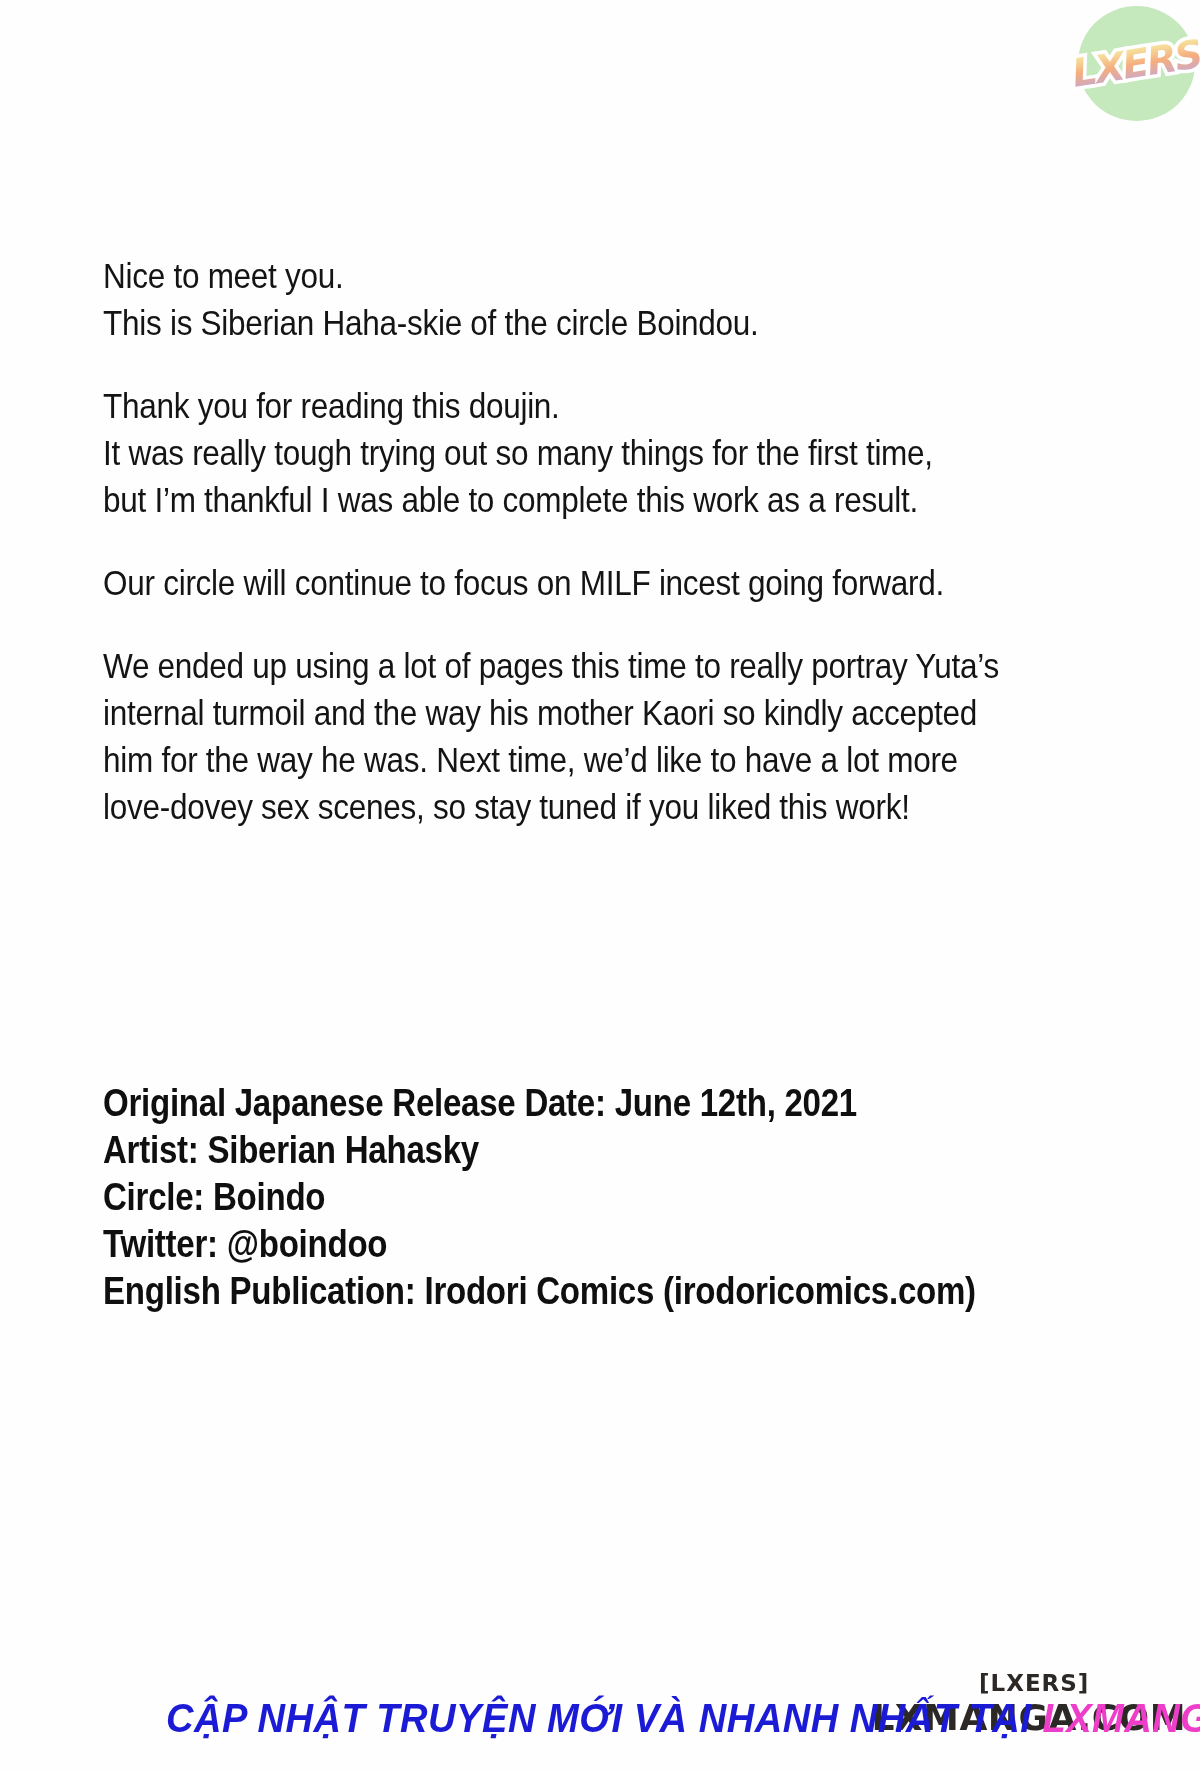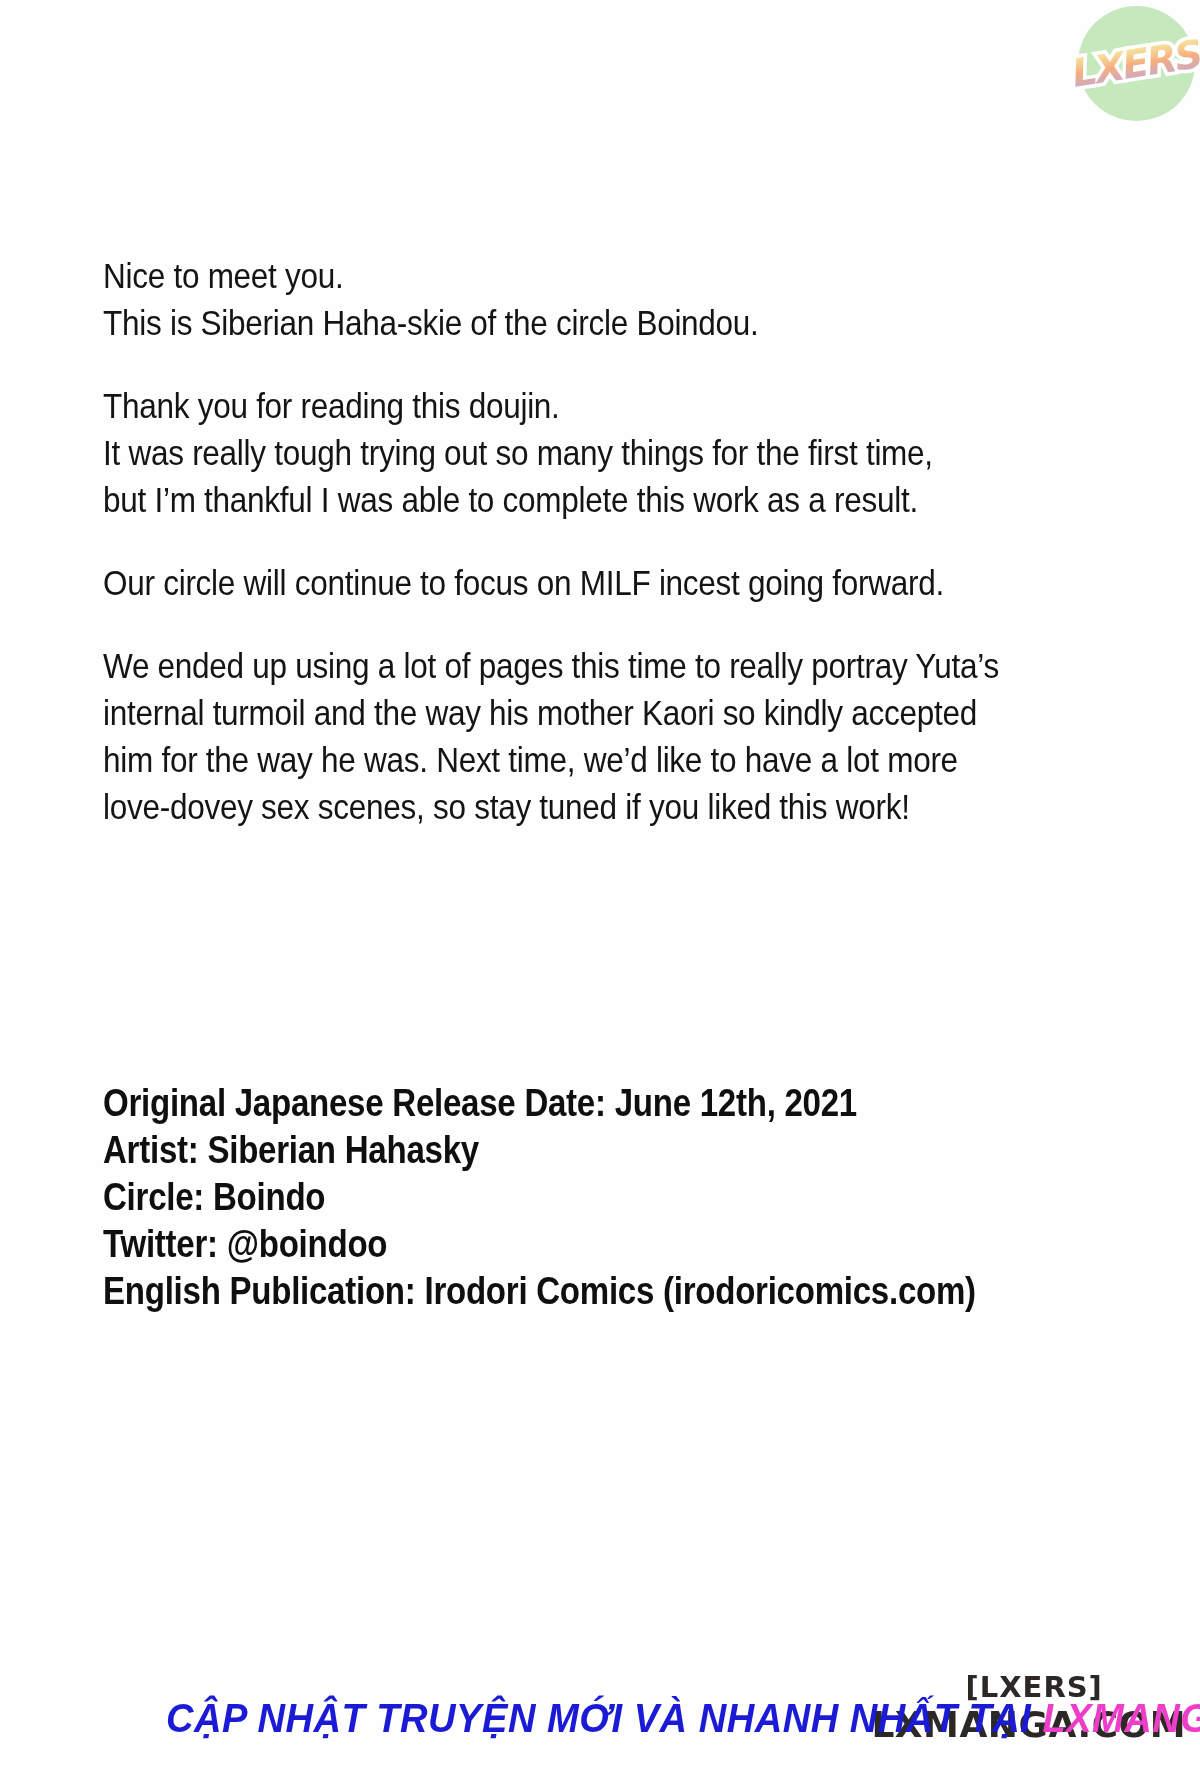--- a/index.html
+++ b/index.html
@@ -58,21 +58,21 @@
     transform:scaleX(0.93);transform-origin:0 0;
   }
   .wm-blue{color:#1b1bd6;}
   .wm-pink{color:#ee3ec9;}
 
   .footer-brand{
     position:absolute;right:14px;top:1670px;z-index:2;
     display:flex;flex-direction:column;align-items:center;
     color:#2c2826;font-family:"DejaVu Sans", sans-serif;font-weight:bold;
   }
-  .brand-tag{font-size:29px;letter-spacing:1px;line-height:1.2;margin-left:11px;}
+  .brand-tag{font-size:23px;letter-spacing:1px;line-height:1.2;margin-left:11px;}
   .brand-site{font-size:36px;letter-spacing:0.5px;line-height:1.1;margin-top:0px;}
 </style>
 </head>
 <body>
 
 <div class="page">
 
   <div class="logo" style="background:#c5e8bd;">
     <div class="logo-rot">
       <span class="logo-outline">LXERS</span>

